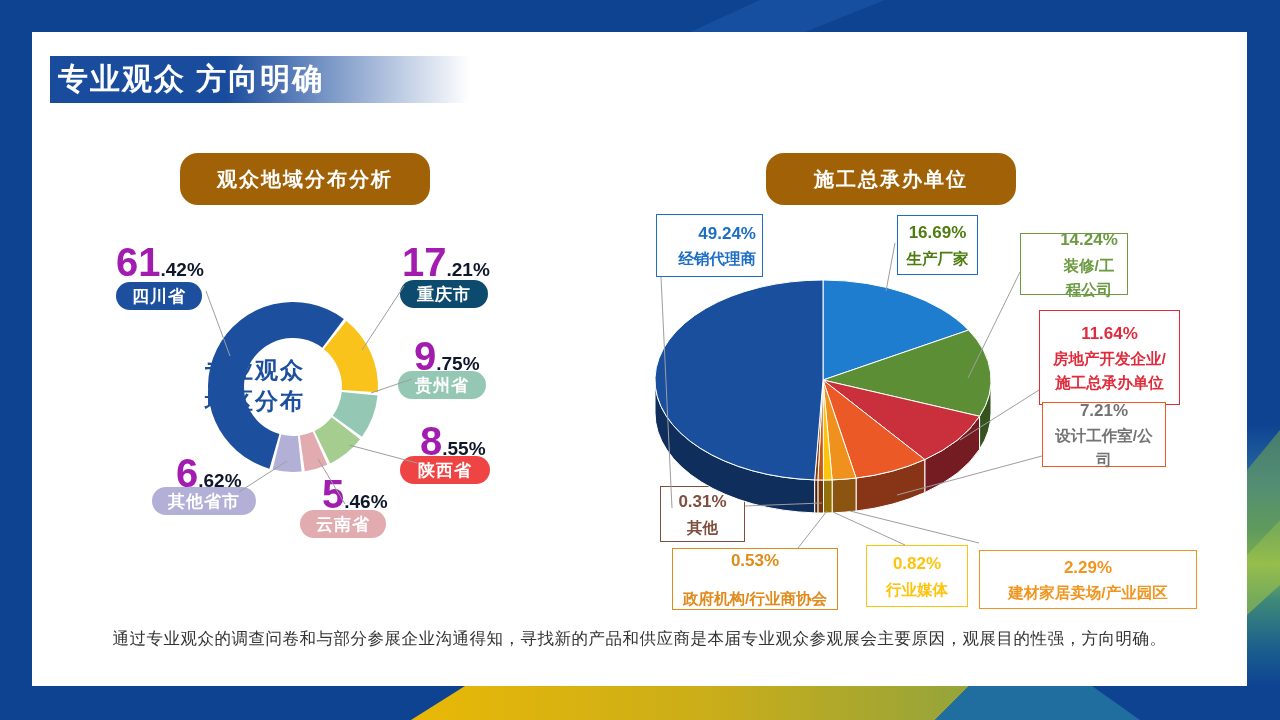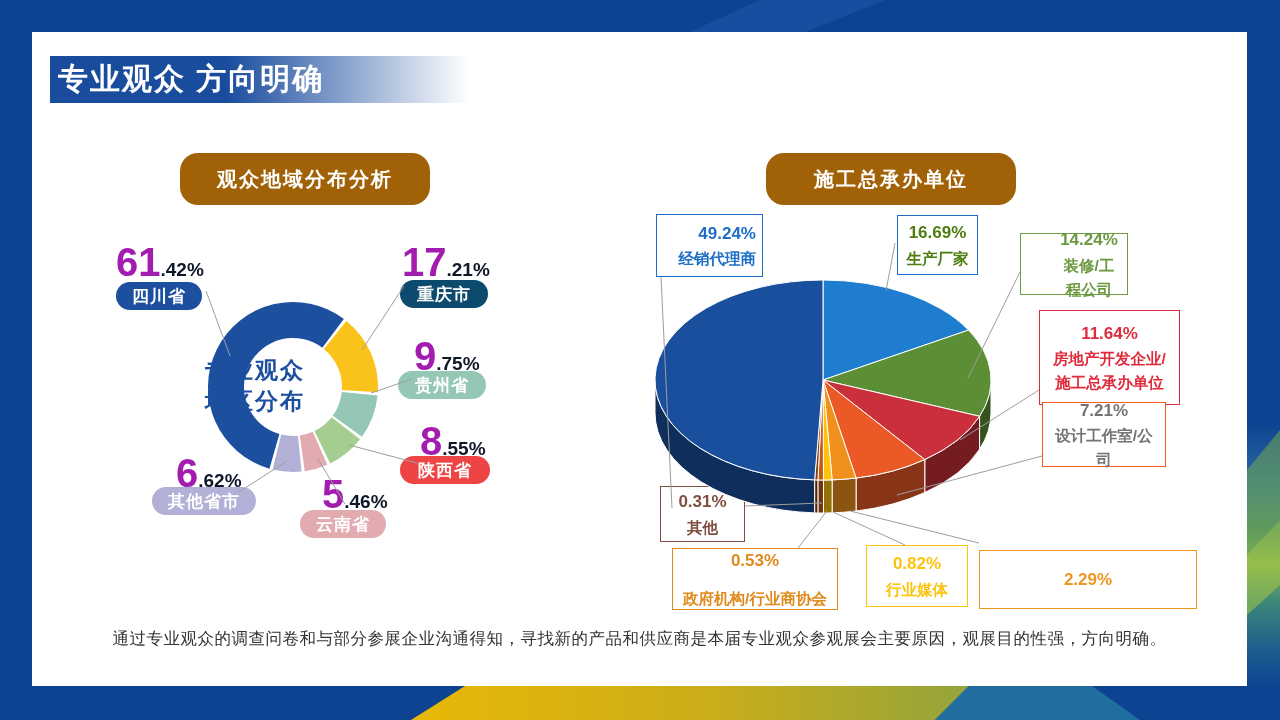--- a/index.html
+++ b/index.html
@@ -102,20 +102,21 @@
         <div class="pie-box" style="left: 1007px; top: 278px; width: 141px; height: 95px; border-color: rgb(224, 43, 60); color: rgb(224, 43, 60);">
           <div class="pct">11.64%</div>
           <div class="nm">房地产开发企业/施工总承办单位</div>
         </div>
         <div class="pie-box" style="left: 1010px; top: 370px; width: 124px; height: 65px; border-color: rgb(238, 90, 36); color: #737373;">
           <div class="pct">7.21%</div>
           <div class="nm">设计工作室/公司</div>
         </div>
         <div class="pie-box" style="left: 947px; top: 486px; width: 218px; height: 59px; border-color: rgb(240, 149, 31); color: rgb(240, 149, 31); margin-top: 32px;">
           <div class="pct">2.29%</div>
+          <div class="nm">建材家居卖场/产业园区</div>
         </div>
         <div class="pie-box" style="left: 834px; top: 513px; width: 102px; height: 62px; border-color: rgb(253, 195, 13); color: rgb(253, 195, 13);">
           <div class="pct">0.82%</div>
           <div class="nm">行业媒体</div>
         </div>
         <div class="pie-box" style="left: 640px; top: 516px; width: 166px; height: 62px; border-color: rgb(224, 138, 26); color: rgb(224, 138, 26); gap: 12px;">
           <div class="pct">0.53%</div>
           <div class="nm">政府机构/行业商协会</div>
         </div>
         <div class="pie-box" style="left: 628px; top: 454px; width: 85px; height: 56px; border-color: rgb(127, 78, 62); color: rgb(127, 78, 62);">

